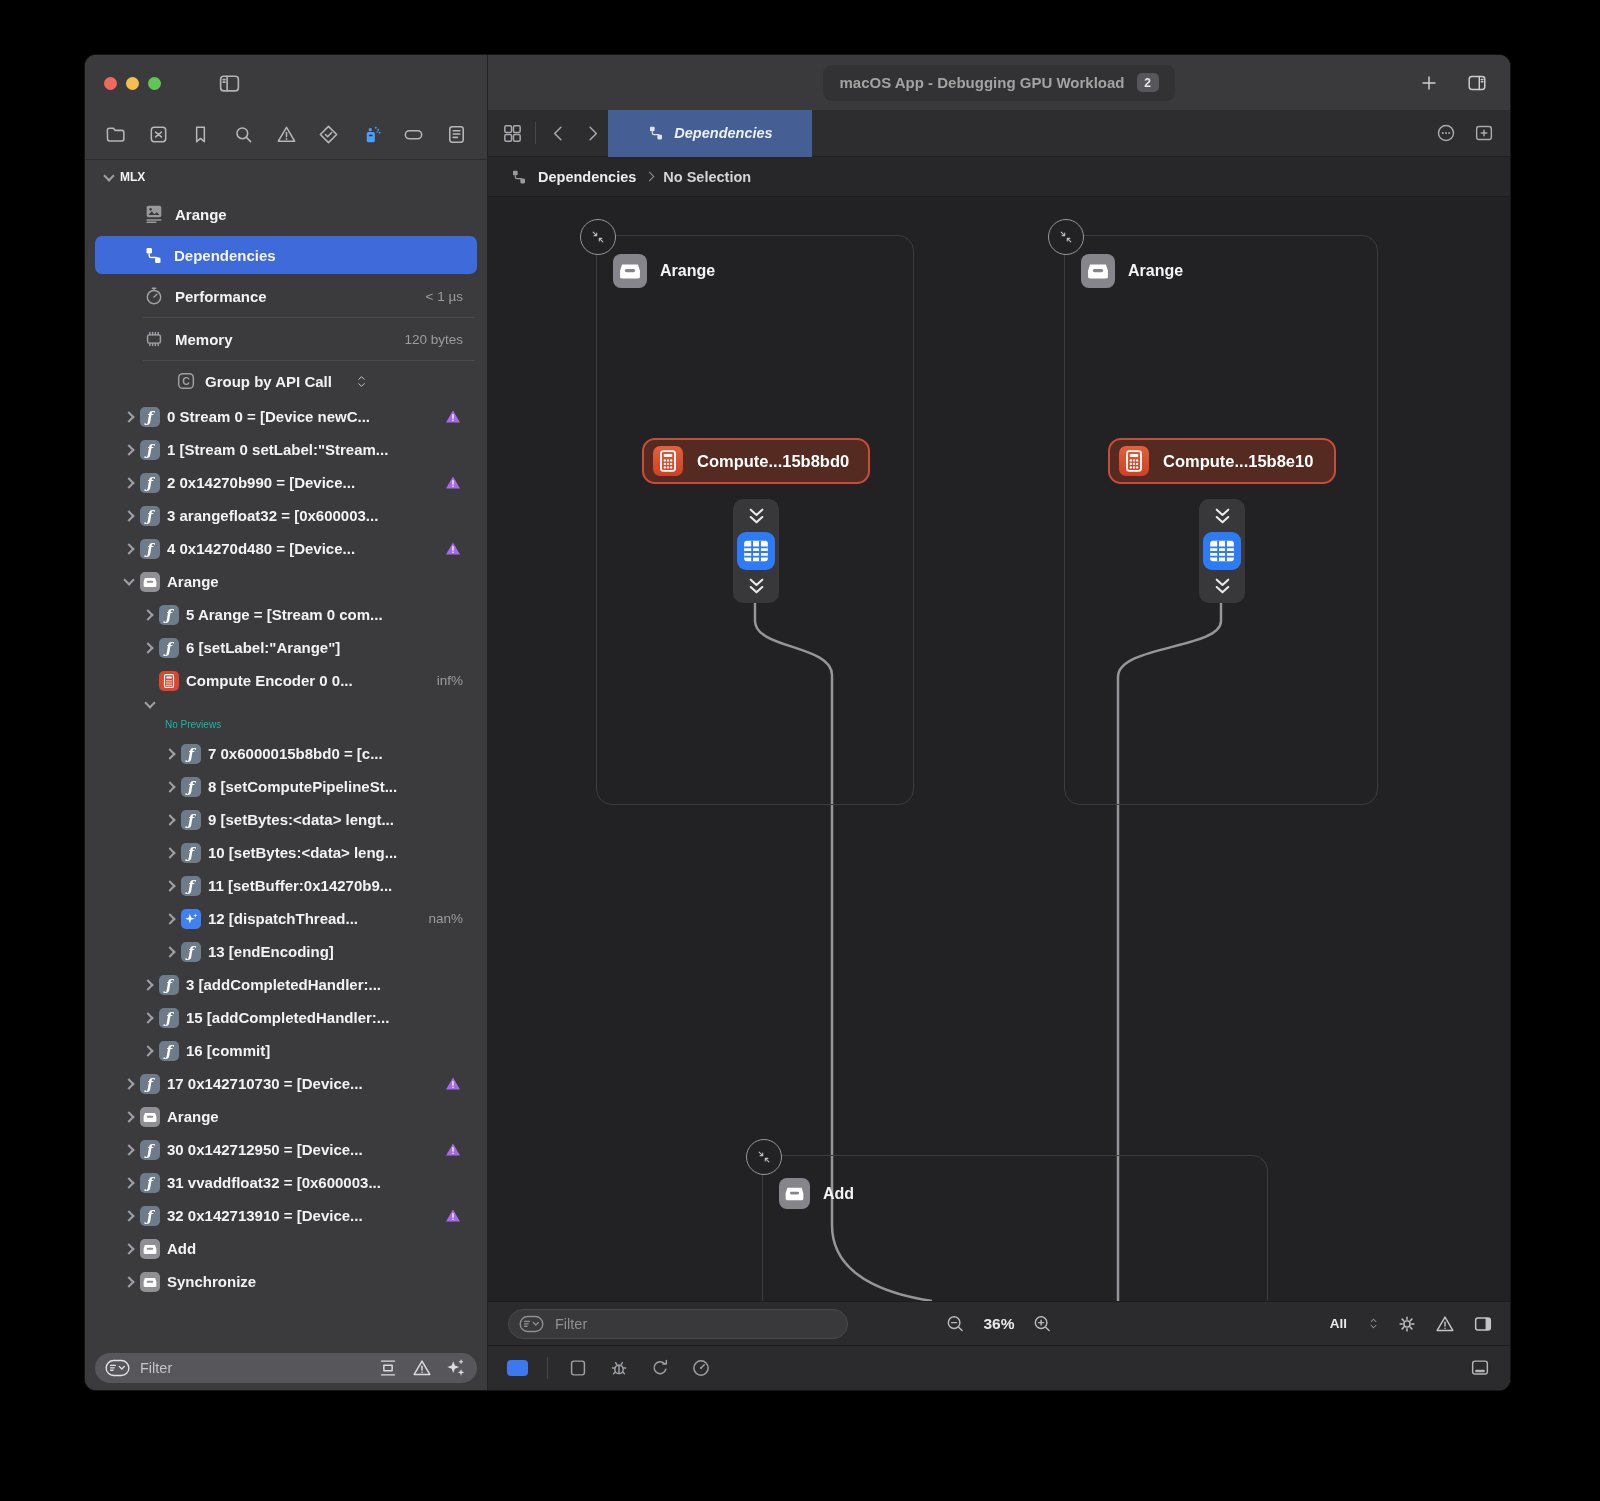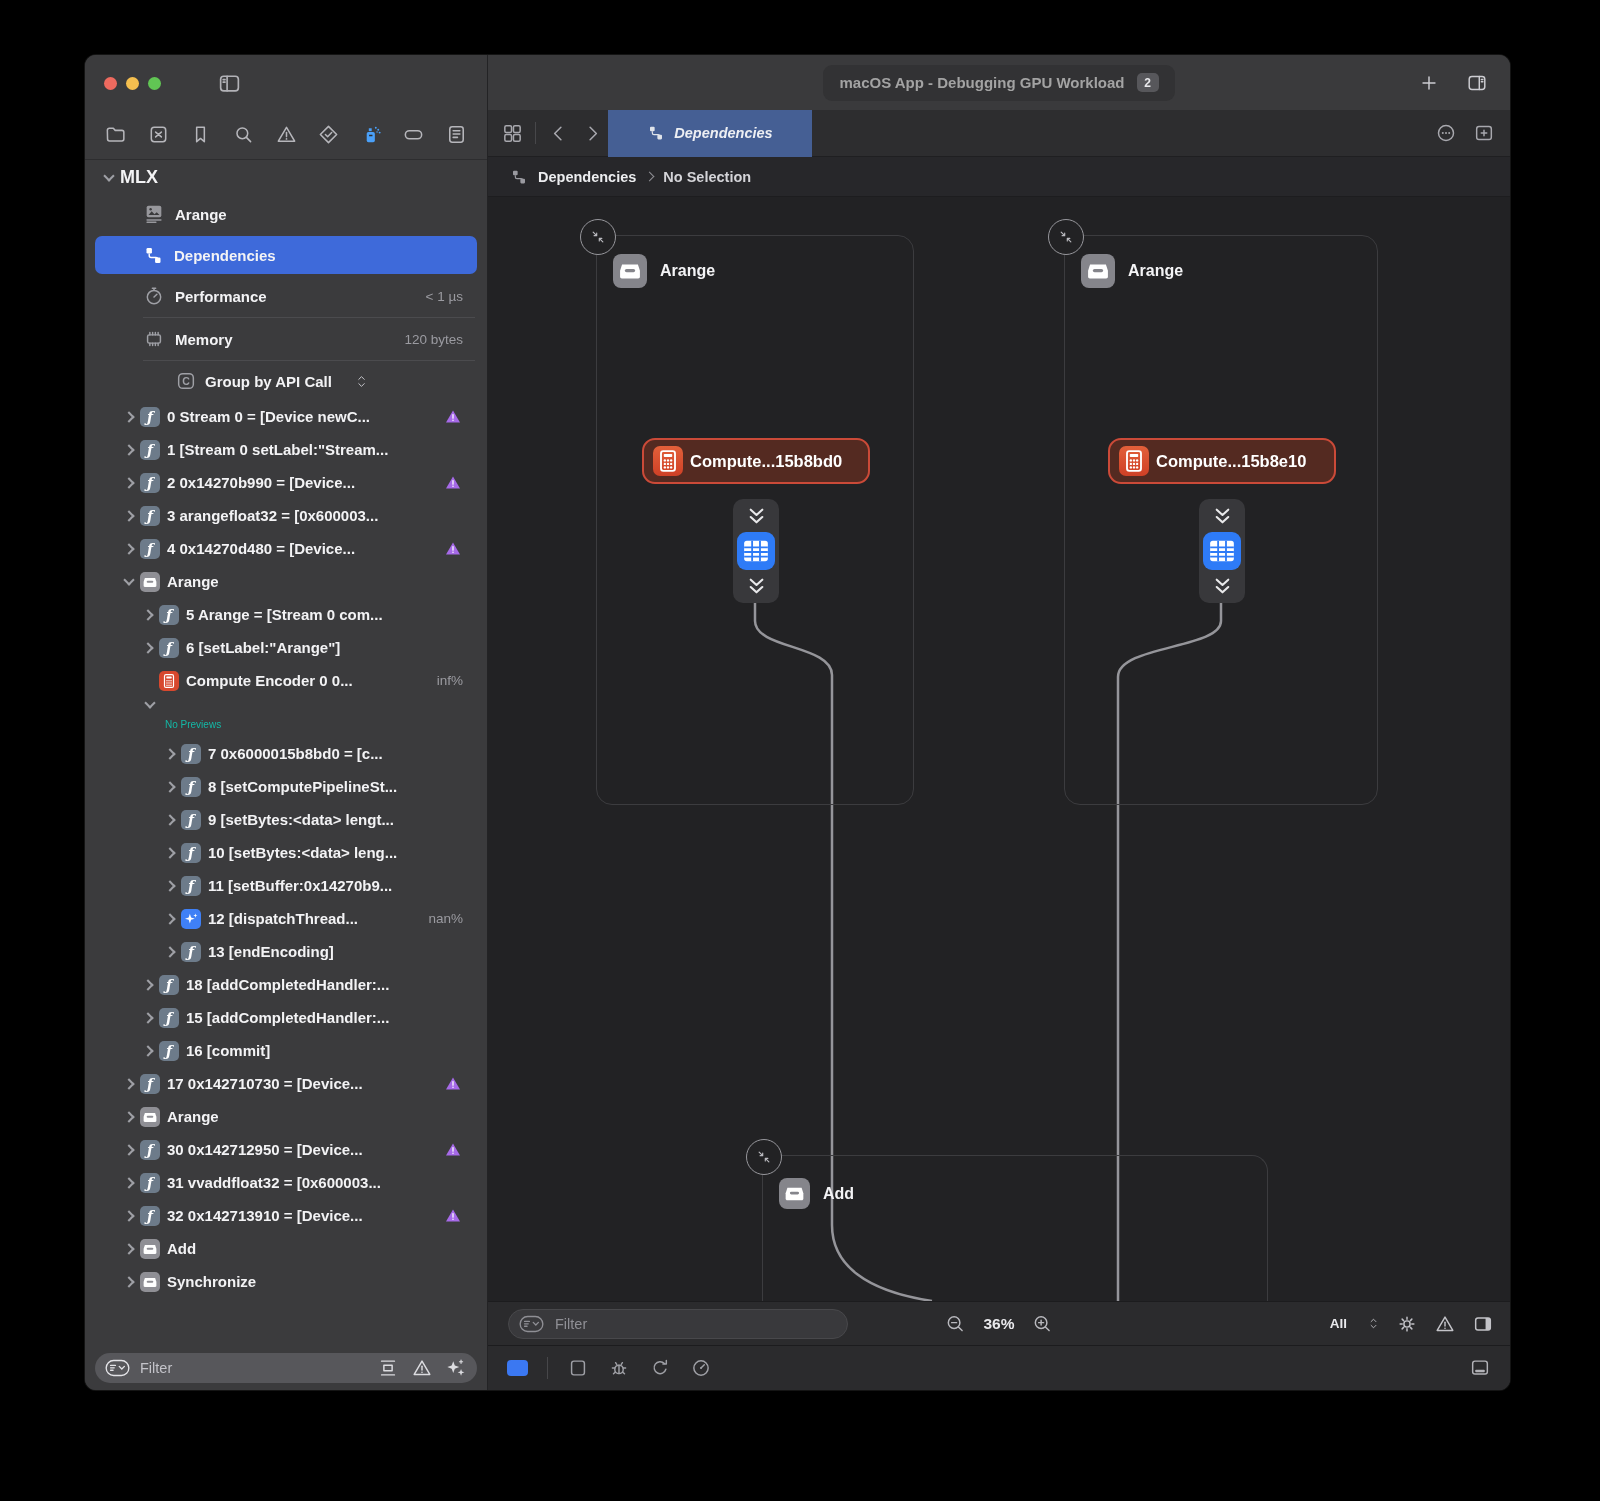--- a/index.html
+++ b/index.html
@@ -30,21 +30,21 @@
   .trailing{margin-left:auto;margin-right:16px;font-size:13.5px;font-weight:400;color:#9b9ba1;white-space:nowrap}
   .warn{margin-left:auto;margin-right:18px;width:16px;height:15px}
   .ticon{width:20px;height:20px;border-radius:5px}
   .i-f{background:#6d7b8a;color:#fff;font-family:"DejaVu Serif",serif;font-style:italic;font-weight:700;font-size:14px}
   .i-tray{background:#8f8f95;color:#8f8f95;padding:1px}
   .i-calc{background:#d7482e;padding:1px}
   .i-dispatch{background:#3f80f6;padding:1px}
   .i-summary,.i-perf,.i-mem,.i-cicon{background:transparent;color:#9fa0a6;width:22px;height:22px;border-radius:0}
   .i-deps{background:transparent;color:#fff;width:21px;height:21px;border-radius:0}
   .t-root{height:34px;padding-left:20px}
-  .t-root .tlabel{font-size:18px}
+  .t-root .tlabel{font-size:12px}
   .t-page{height:40px;padding-left:58px;gap:10px}
   .t-page.sel{height:38px;margin:2px 10px;border-radius:7px;background:#3e6ada;padding-left:48px}
   .t-popup{height:38px;padding-left:90px;gap:8px}
   .t-popup .stepper{width:15px;height:17px;color:#c9c9ce;margin-left:14px}
   .t-call.lvl1{padding-left:40px}
   .t-call.lvl2{padding-left:59px}
   .t-call.lvl3{padding-left:81px}
   .t-chev{height:15px;padding-left:61px}
   .t-note{height:25px;padding-left:80px}
   .t-note .tlabel{color:#14b8a6;font-size:10px;font-weight:400}
@@ -91,21 +91,21 @@
   #g3{left:274px;top:958px;width:506px;height:170px;border-bottom:none;border-bottom-left-radius:0;border-bottom-right-radius:0}
   .gcollapse{position:absolute;left:-17px;top:-17px;width:36px;height:36px;border-radius:50%;
     border:1.5px solid #97979c;background:#222224;color:#b9b9be;display:flex;align-items:center;justify-content:center}
   .gcollapse svg{width:22px;height:22px}
   .ghead{position:absolute;left:16px;top:18px;display:flex;align-items:center;gap:13px}
   .gico{width:34px;height:34px;border-radius:8px;background:#85858b;color:#85858b;display:flex;align-items:center;justify-content:center;padding:3px}
   #g3 .ghead{top:22px}
   #g3 .gico{width:31px;height:31px}
   .glabel{font-size:16px;font-weight:700;color:#f4f4f6}
   .gnode{position:absolute;top:202px;height:46px;width:228px;background:#542a21;border:2px solid #cb4a38;
-    border-radius:13px;display:flex;align-items:center;gap:7px;padding-left:9px}
+    border-radius:13px;display:flex;align-items:center;gap:14px;padding-left:9px}
   #g1 .gnode{left:45px} #g2 .gnode{left:43px}
   .nico{width:30px;height:30px;border-radius:7px;background:linear-gradient(#e2603a,#cf4026);display:flex;align-items:center;justify-content:center;padding:1px}
   .nlabel{font-size:16.5px;font-weight:700;color:#fff;white-space:nowrap}
   .gpill{position:absolute;top:263px;width:46px;height:104px;background:#38383b;border-radius:10px;
     display:flex;flex-direction:column;align-items:center;justify-content:space-between;padding:9px 0}
   #g1 .gpill{left:136px} #g2 .gpill{left:134px}
   .dblchev{width:21px;height:16px;color:#e9e9eb}
   .tile{width:38px;height:38px;border-radius:9px;background:#2e7bf7;display:flex;align-items:center;justify-content:center;padding:5px}
 
   .bbar{height:44px;flex:none;background:#2b2b2d;border-top:1px solid #1c1c1e;position:relative;display:flex;align-items:center}
@@ -426,21 +426,21 @@
           <span class="trailing">nan%</span>
         </div>
         <div class="trow t-call lvl3">
           <span class="chev right"></span>
           <span class="ticon icon i-f">ƒ</span>
           <span class="tlabel">13 [endEncoding]</span>
         </div>
         <div class="trow t-call lvl2">
           <span class="chev right"></span>
           <span class="ticon icon i-f">ƒ</span>
-          <span class="tlabel">18 [addCompletedHandler:...</span>
+          <span class="tlabel">3 [addCompletedHandler:...</span>
         </div>
         <div class="trow t-call lvl2">
           <span class="chev right"></span>
           <span class="ticon icon i-f">ƒ</span>
           <span class="tlabel">15 [addCompletedHandler:...</span>
         </div>
         <div class="trow t-call lvl2">
           <span class="chev right"></span>
           <span class="ticon icon i-f">ƒ</span>
           <span class="tlabel">16 [commit]</span>

